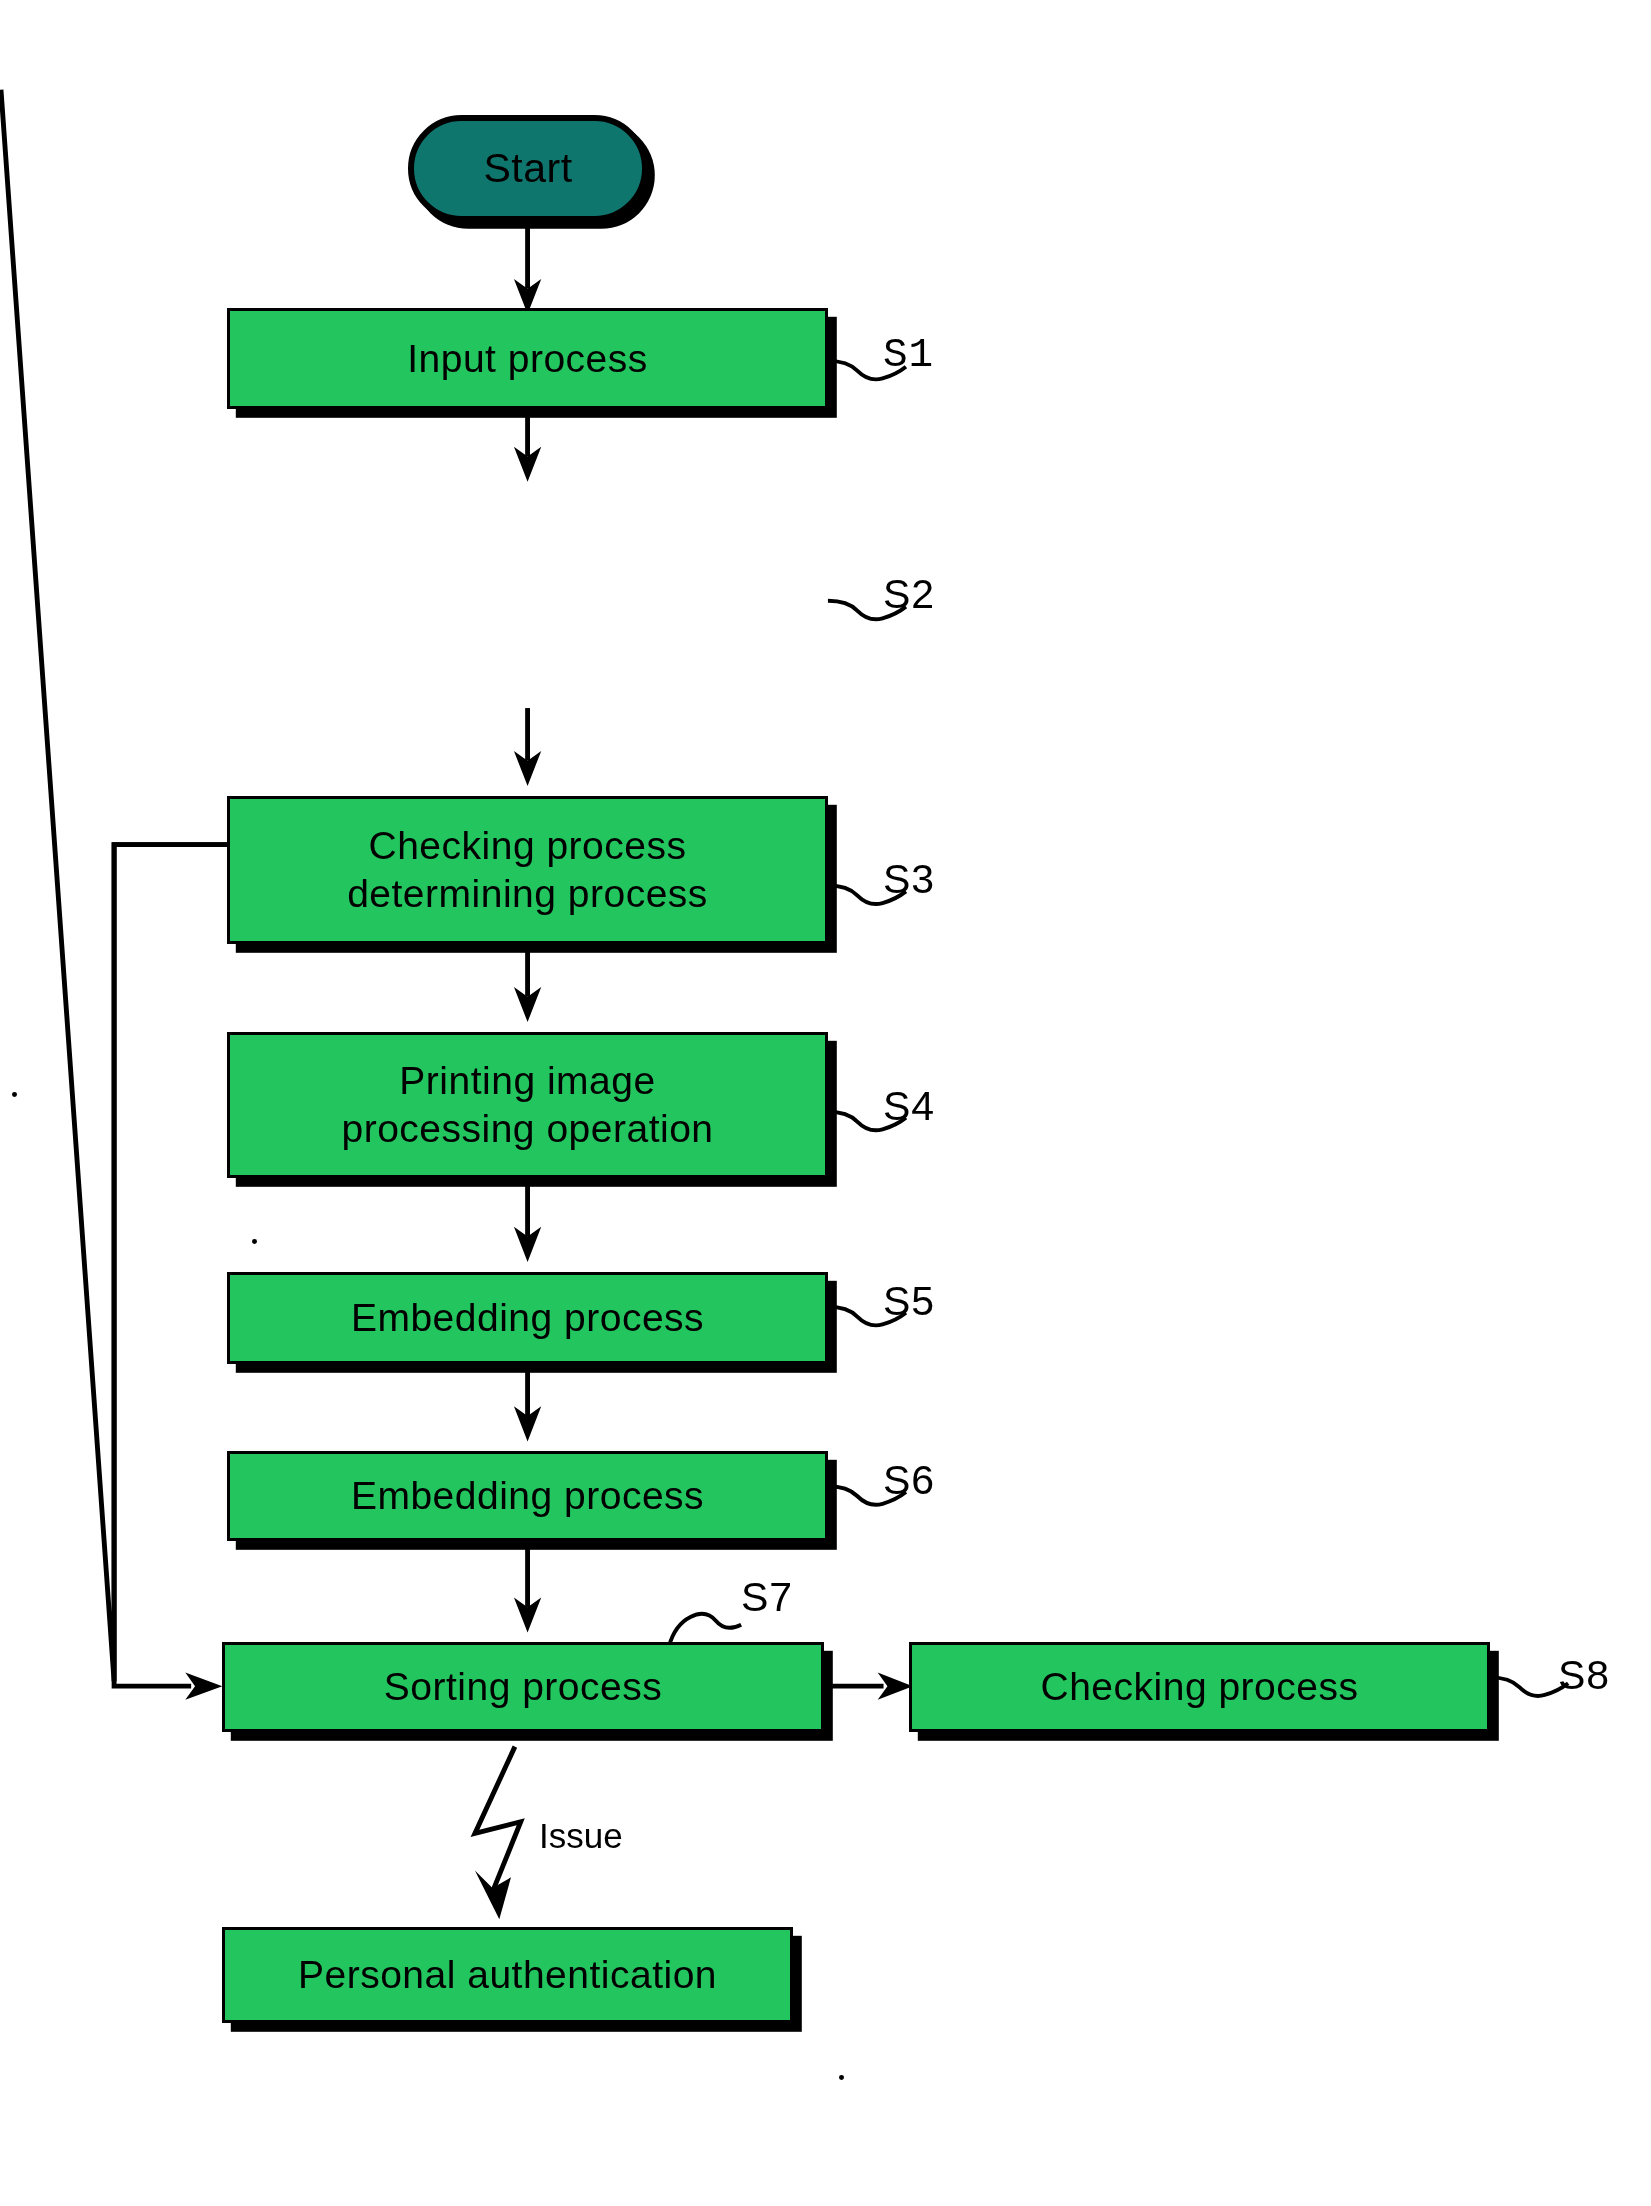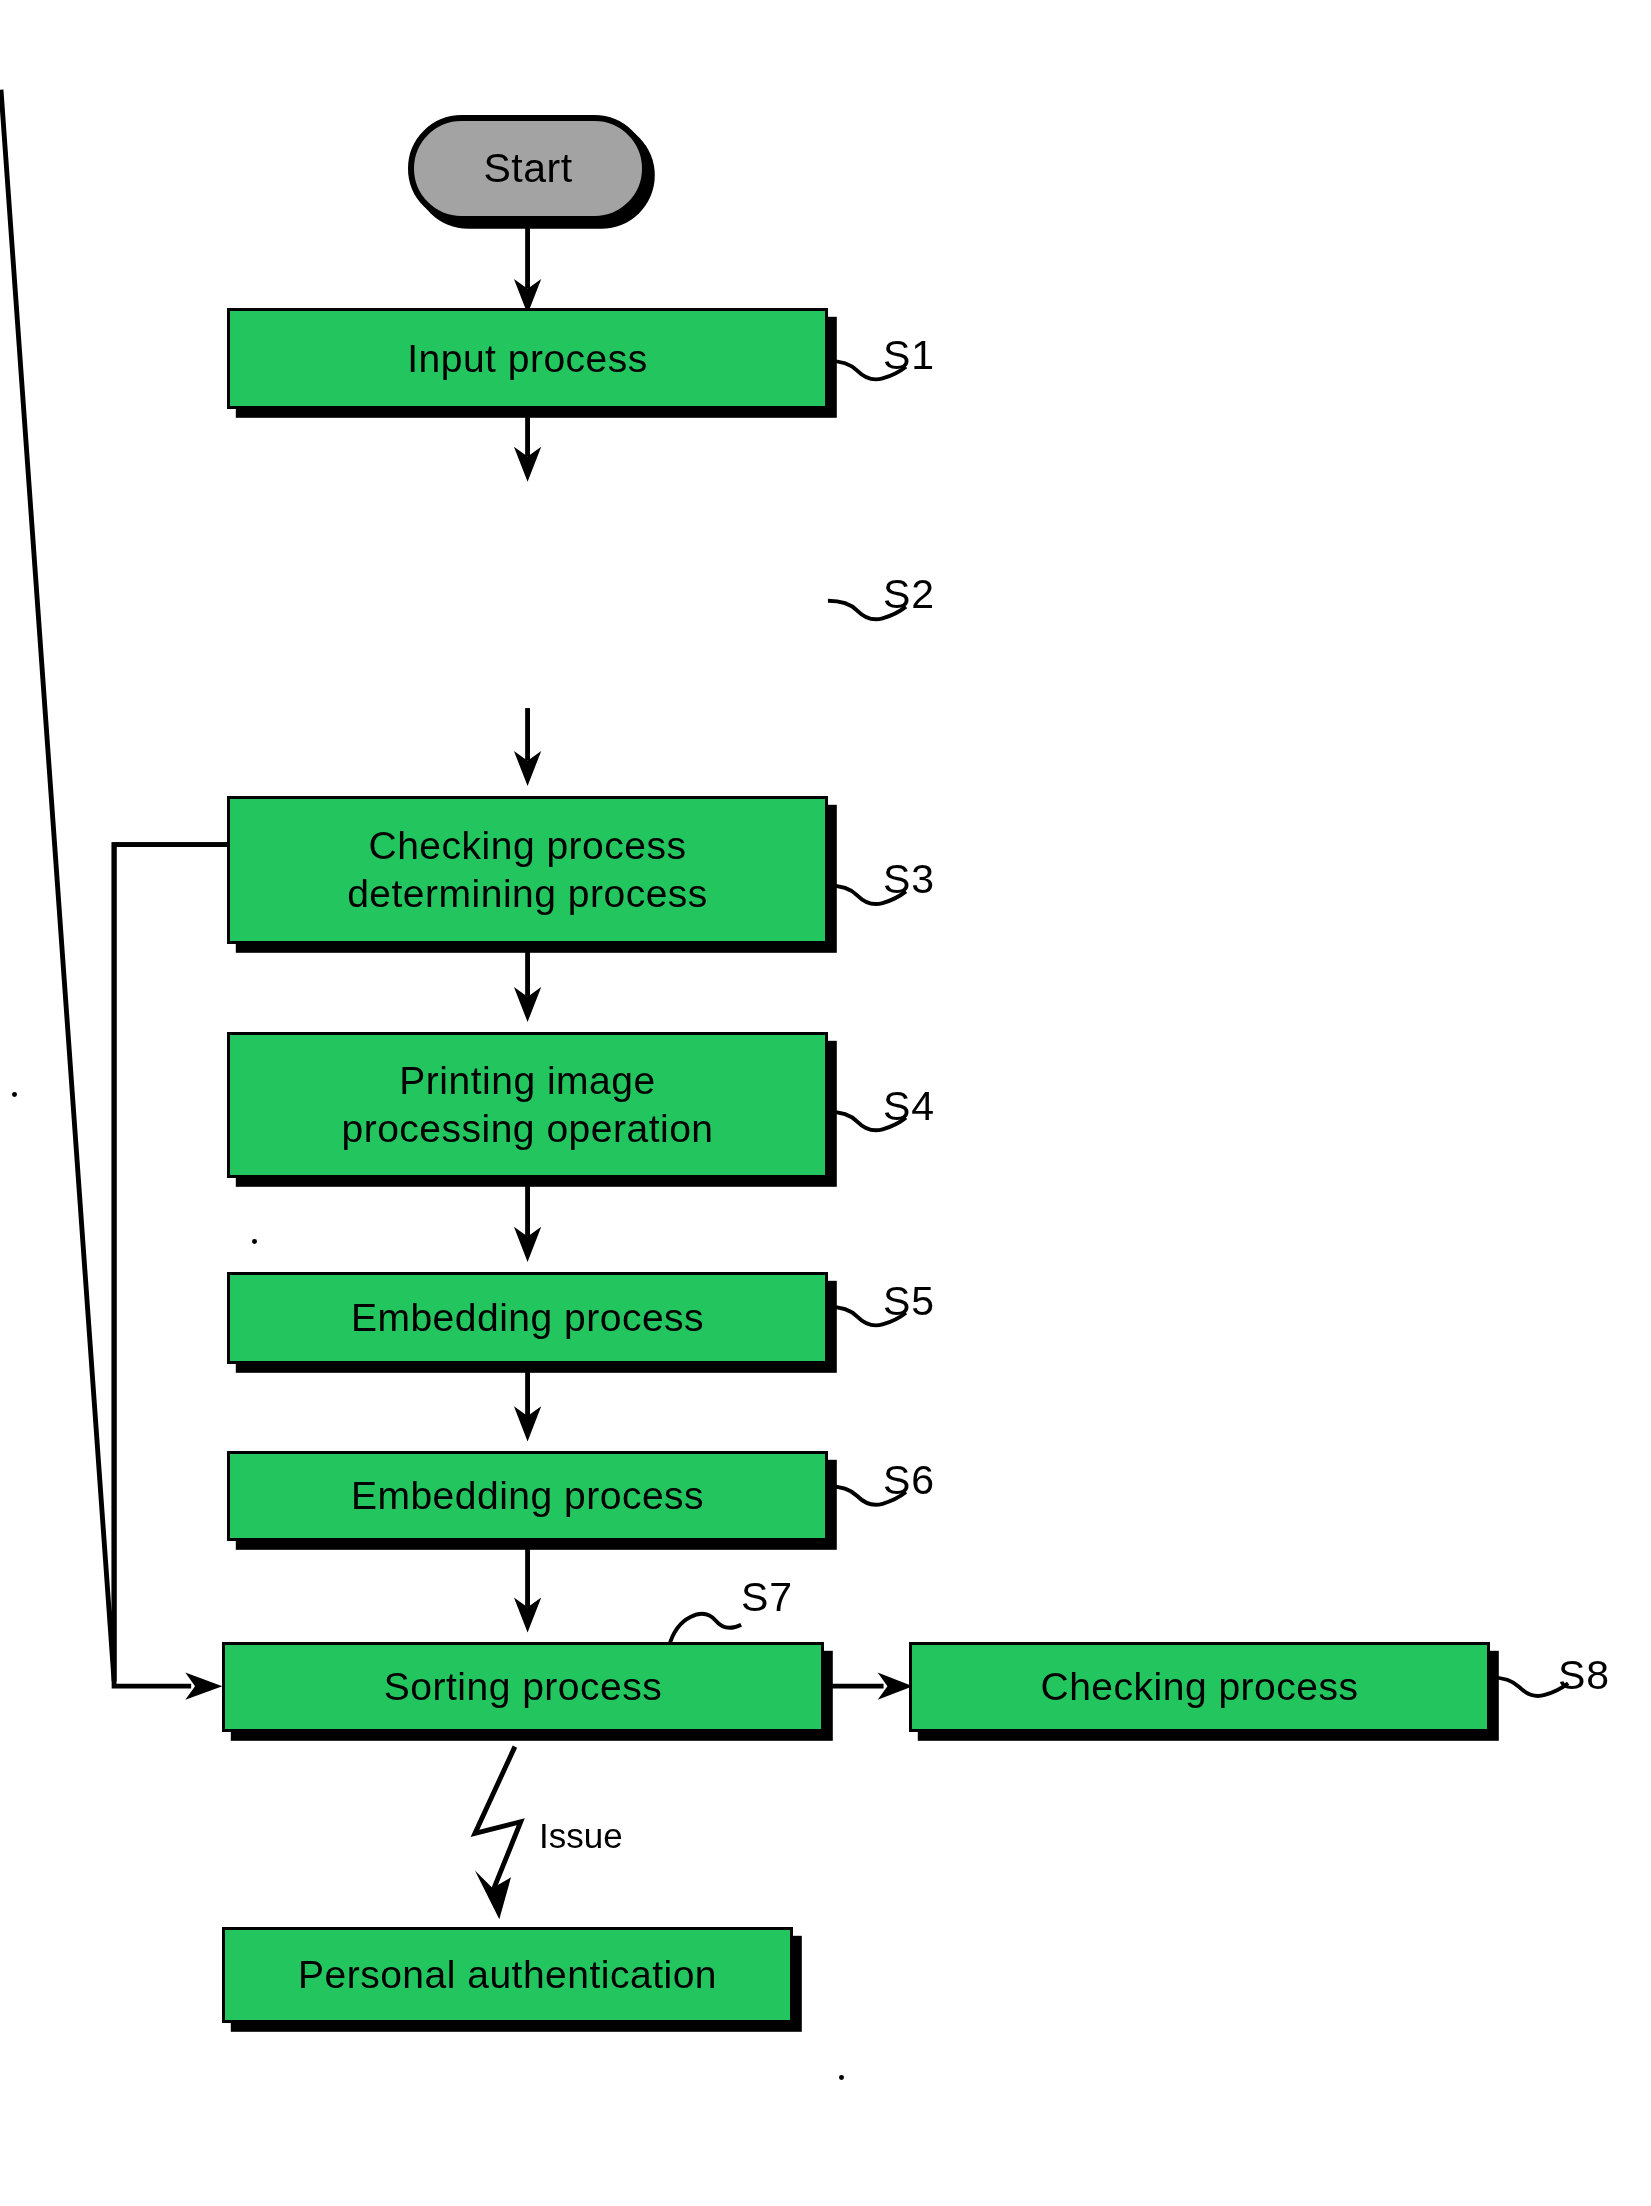--- a/index.html
+++ b/index.html
@@ -40,21 +40,21 @@
   .node-text {
     font-size: 39px;
     line-height: 1.22;
     letter-spacing: 0.5px;
     white-space: pre-line;
     padding: 0 7.8px;
   }
   .terminator {
     position: absolute;
     box-sizing: border-box;
-    background: #a3a3a3;
+    background: #0f766e;
     border: 6.8px solid #000000;
     border-radius: 59px;
     display: flex;
     align-items: center;
     justify-content: center;
     box-shadow: 6.8px 6.8px 0 0 #000000;
   }
   .terminator .node-text {
     font-size: 41px;
   }
@@ -150,21 +150,21 @@
   <div class="stray-dot" style="left:230px; top:1950px;"></div>
   <div class="stray-dot" style="left:839px; top:2075px;"></div>
 
   <div class="terminator" style="left:408px; top:115px; width:240px; height:107px;">
     <span class="node-text">Start</span>
   </div>
 
   <div class="node" style="left:227px; top:308px; width:601px; height:101px;">
     <span class="node-text">Input process</span>
   </div>
-  <div class="step-label" style="left:883px; top:332px;">S1</div>
+  <div class="step-label" style="left:883px; top:332px;font-family:Liberation Mono, monospace;">S1</div>
 
   <div class="step-label" style="left:883px; top:571px;">S2</div>
 
   <div class="node" style="left:227px; top:796px; width:601px; height:148px;">
     <span class="node-text">Checking  process
 determining  process</span>
   </div>
   <div class="step-label" style="left:883px; top:856px;">S3</div>
 
   <div class="node" style="left:227px; top:1032px; width:601px; height:146px;">

